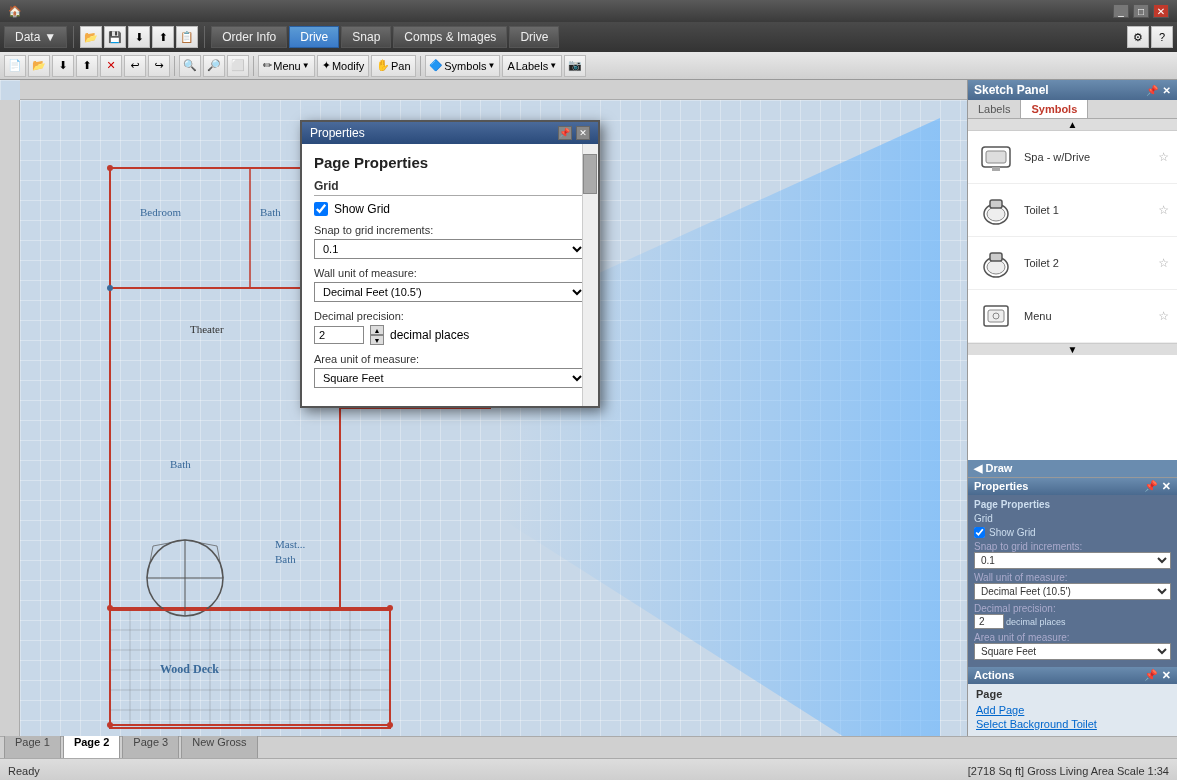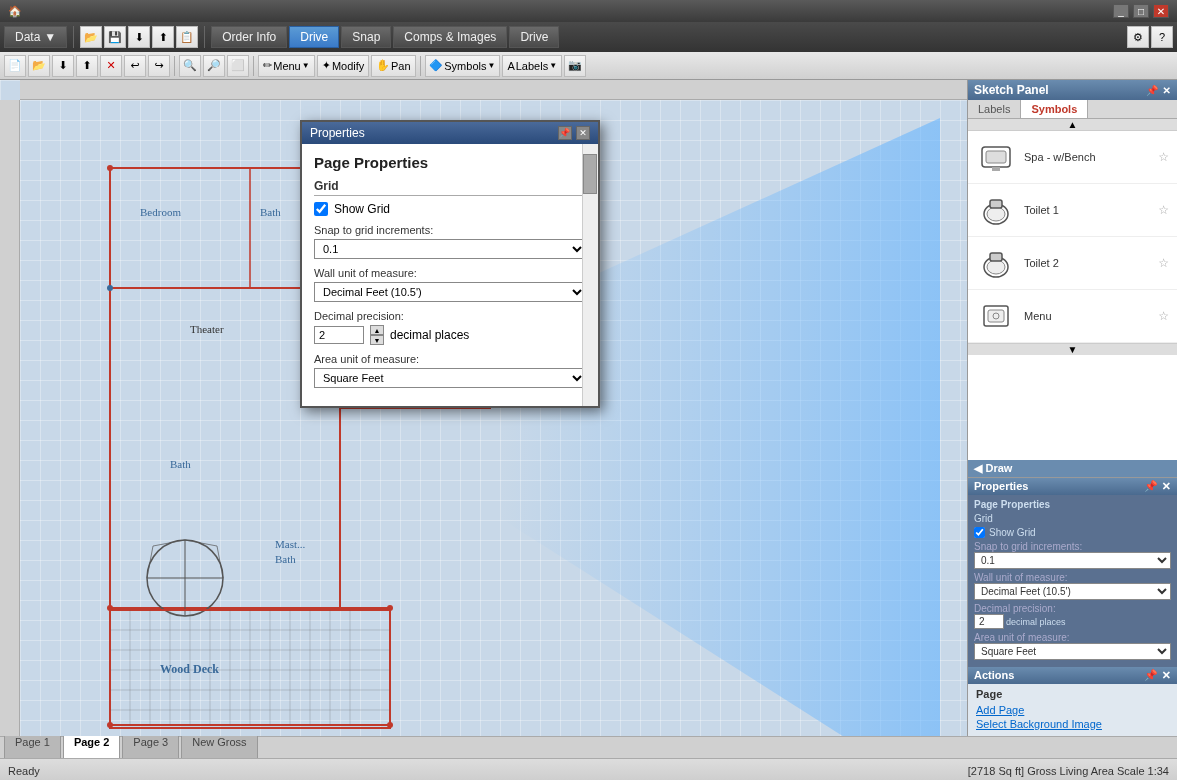--- a/index.html
+++ b/index.html
@@ -623,21 +623,21 @@
       <div style="background:#ddd;text-align:center;font-size:10px;cursor:pointer;border-bottom:1px solid #ccc;">▲</div>
 
       <div class="symbol-item">
         <div class="symbol-icon">
           <svg width="36" height="36" viewBox="0 0 36 36">
             <rect x="4" y="8" width="28" height="20" rx="3" fill="none" stroke="#555" stroke-width="1.5"></rect>
             <rect x="8" y="12" width="20" height="12" rx="2" fill="#ddd" stroke="#888" stroke-width="1"></rect>
             <rect x="14" y="28" width="8" height="4" fill="#aaa"></rect>
           </svg>
         </div>
-        <span class="symbol-name">Spa - w/Bench</span>
+        <span class="symbol-name">Spa - w/Drive</span>
         <span class="symbol-star">☆</span>
       </div>
 
       <div class="symbol-item">
         <div class="symbol-icon">
           <svg width="36" height="36" viewBox="0 0 36 36">
             <ellipse cx="18" cy="22" rx="12" ry="10" fill="none" stroke="#555" stroke-width="1.5"></ellipse>
             <ellipse cx="18" cy="22" rx="9" ry="7" fill="#eee" stroke="#888" stroke-width="1"></ellipse>
             <rect x="12" y="8" width="12" height="8" rx="2" fill="#ccc" stroke="#555" stroke-width="1.5"></rect>
           </svg>
@@ -728,21 +728,21 @@
       <div class="actions-header">
         <span>Actions</span>
         <div style="display:flex;gap:4px;">
           <span>📌</span>
           <span>✕</span>
         </div>
       </div>
       <div class="actions-content">
         <div class="actions-section-title">Page</div>
         <a class="action-link">Add Page</a>
-        <a class="action-link">Select Background Image</a>
+        <a class="action-link">Select Background Toilet</a>
       </div>
     </div>
 
   </div>
 </div>
 
 <div id="page-tabs">
   <div class="page-tab">
     <span>Page 1</span>
   </div>

